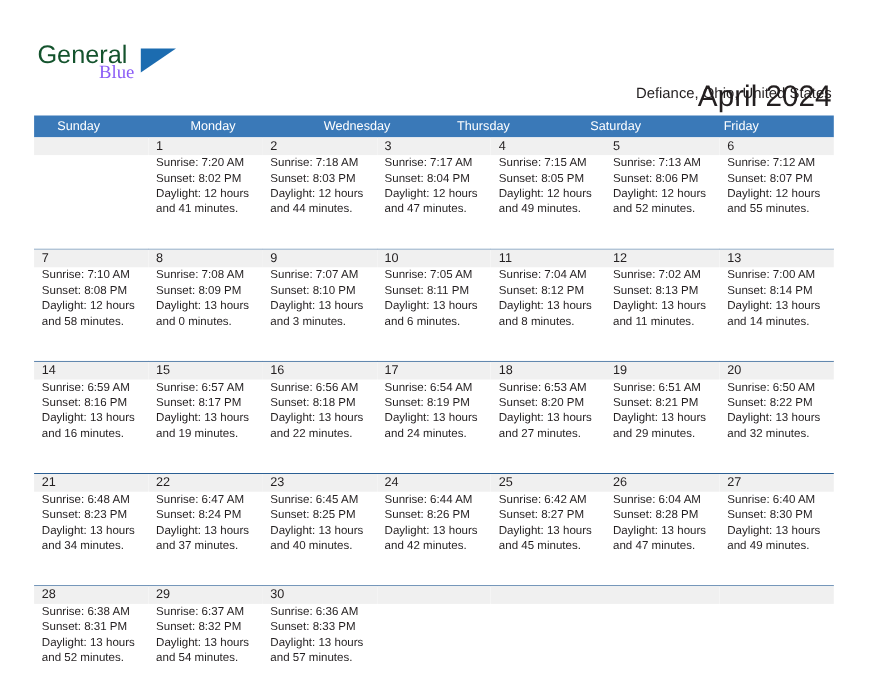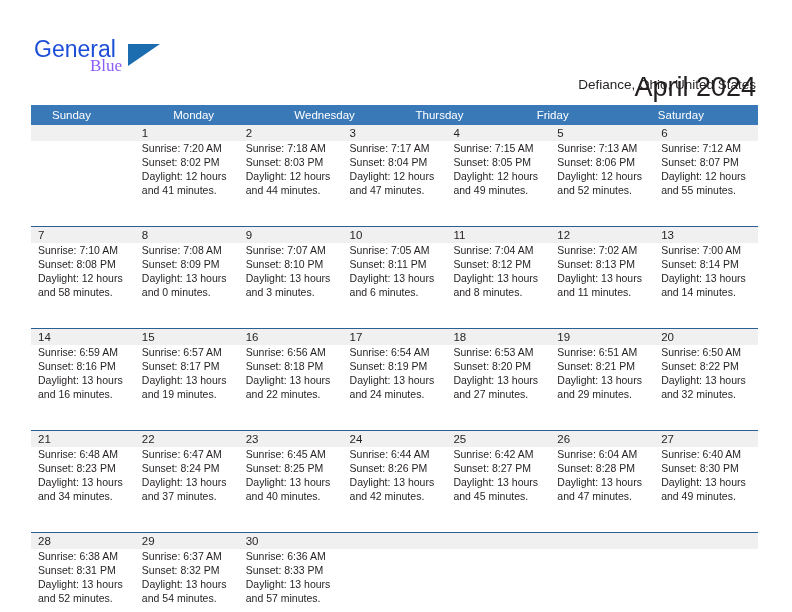--- a/index.html
+++ b/index.html
@@ -36,21 +36,21 @@
     top: 36px;
     width: 180px;
     height: 50px;
   }
   .logo-general {
     position: absolute;
     left: 0;
     top: 0;
     font-size: 23px;
     letter-spacing: 0px;
-    color: #1d4ed8;
+    color: #14532d;
     font-family: "Liberation Sans", sans-serif;
   }
   .logo-blue {
     position: absolute;
     left: 56px;
     top: 20px;
     font-size: 17px;
     color: #8b5cf6;
     font-family: Liberation Serif, serif;
   }
@@ -169,22 +169,22 @@
     <div class="subtitle">Defiance, Ohio, United States</div>
   </div>
 
   <div class="calendar">
 
     <div class="weekday-row">
       <div class="weekday-cell">Sunday</div>
       <div class="weekday-cell">Monday</div>
       <div class="weekday-cell">Wednesday</div>
       <div class="weekday-cell">Thursday</div>
+      <div class="weekday-cell">Saturday</div>
       <div class="weekday-cell">Friday</div>
-      <div class="weekday-cell">Saturday</div>
     </div>
 
     <div class="week-row">
       <div class="day-cell empty">
         <div class="day-number-band"></div>
         <div class="day-body">
           <div class="day-line"></div>
           <div class="day-line"></div>
           <div class="day-line"></div>
           <div class="day-line"></div>

